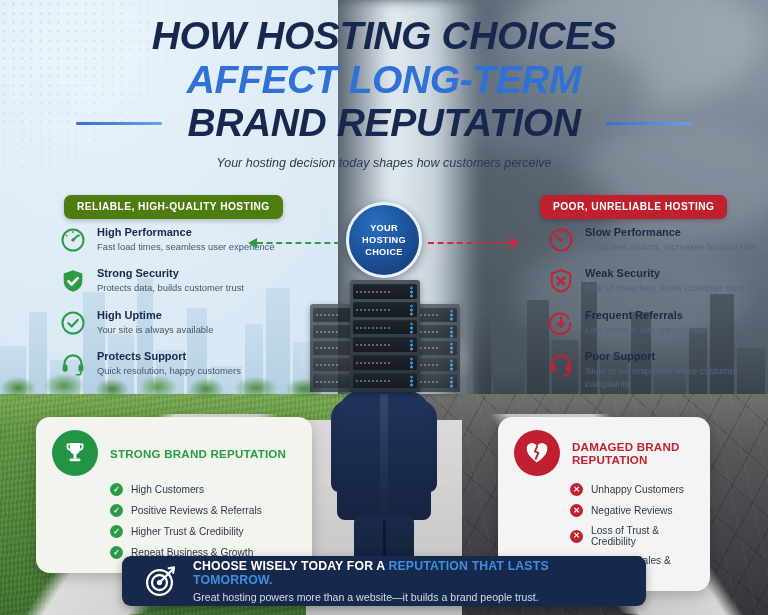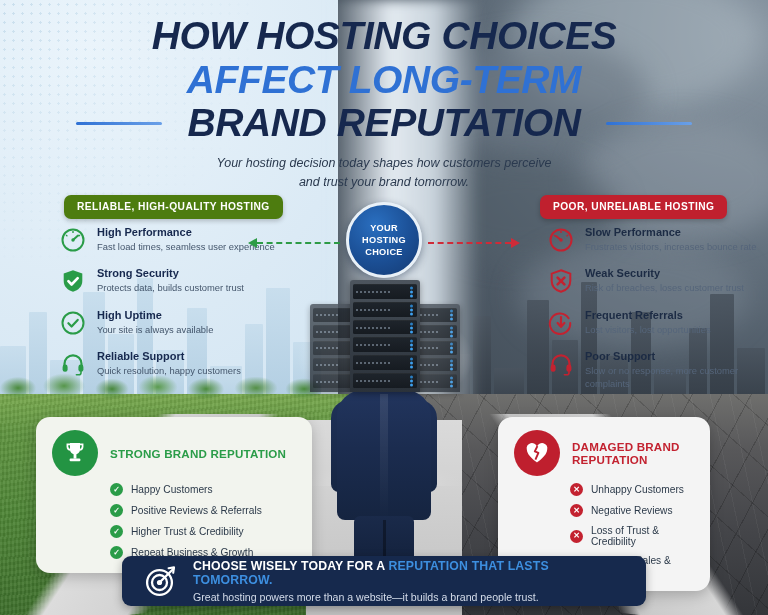--- a/index.html
+++ b/index.html
@@ -307,21 +307,20 @@
   <div class="header">
     <div class="title-line">HOW HOSTING CHOICES</div>
     <div class="title-line accent">AFFECT LONG-TERM</div>
     <div class="title-row3">
       <span class="rule left"></span>
       <span class="title-line">BRAND REPUTATION</span>
       <span class="rule right"></span>
     </div>
     <div class="subtitle">
       <div>Your hosting decision today shapes how customers perceive</div>
-      <div>and trust your brand tomorrow.</div>
     </div>
   </div>
 
   <div class="badge badge-good">RELIABLE, HIGH-QUALITY HOSTING</div>
   <div class="badge badge-bad">POOR, UNRELIABLE HOSTING</div>
 
   <div class="feat-list feat-left">
 
     <div class="feat">
       <span class="feat-ico">
@@ -369,21 +368,21 @@
     <div class="feat">
       <span class="feat-ico">
         <svg viewBox="0 0 26 26">
             <path d="M4.5 16 v-3.2 a8.5 8.5 0 0 1 17 0 V16" fill="none" stroke="#2a9c48" stroke-width="2.2" stroke-linecap="round"></path>
             <rect x="2.6" y="13.6" width="5" height="7.2" rx="2.3" fill="#2a9c48"></rect>
             <rect x="18.4" y="13.6" width="5" height="7.2" rx="2.3" fill="#2a9c48"></rect>
             <path d="M21 20.5 v1.2 a2 2 0 0 1-2 2 h-2.6" fill="none" stroke="#2a9c48" stroke-width="1.6" stroke-linecap="round"></path>
           </svg>
       </span>
       <span class="feat-txt">
-        <h4>Reliable Support</h4>
+        <h4>Protects Support</h4>
         <p>Quick resolution, happy customers</p>
       </span>
     </div>
   </div>
 
   <div class="feat-list feat-right">
 
     <div class="feat">
       <span class="feat-ico">
         <svg viewBox="0 0 26 26">
@@ -509,21 +508,21 @@
             <path d="M18 4.4 h2.6 v2.2 a3.6 3.6 0 0 1-3.2 3.4" fill="none" stroke="#fff" stroke-width="1.7"></path>
             <rect x="11.6" y="14" width="2.8" height="4.6" fill="#fff"></rect>
             <rect x="7.6" y="18.4" width="10.8" height="2.8" rx="1" fill="#fff"></rect>
           </svg>
       </span>
       <span class="rep-title">STRONG BRAND REPUTATION</span>
     </div>
     <ul class="rep-items">
       <li>
           <span class="tick ok">✓</span>
-          <span>Happy Customers</span>
+          <span>High Customers</span>
         </li>
       <li>
           <span class="tick ok">✓</span>
           <span>Positive Reviews &amp; Referrals</span>
         </li>
       <li>
           <span class="tick ok">✓</span>
           <span>Higher Trust &amp; Credibility</span>
         </li>
       <li>

